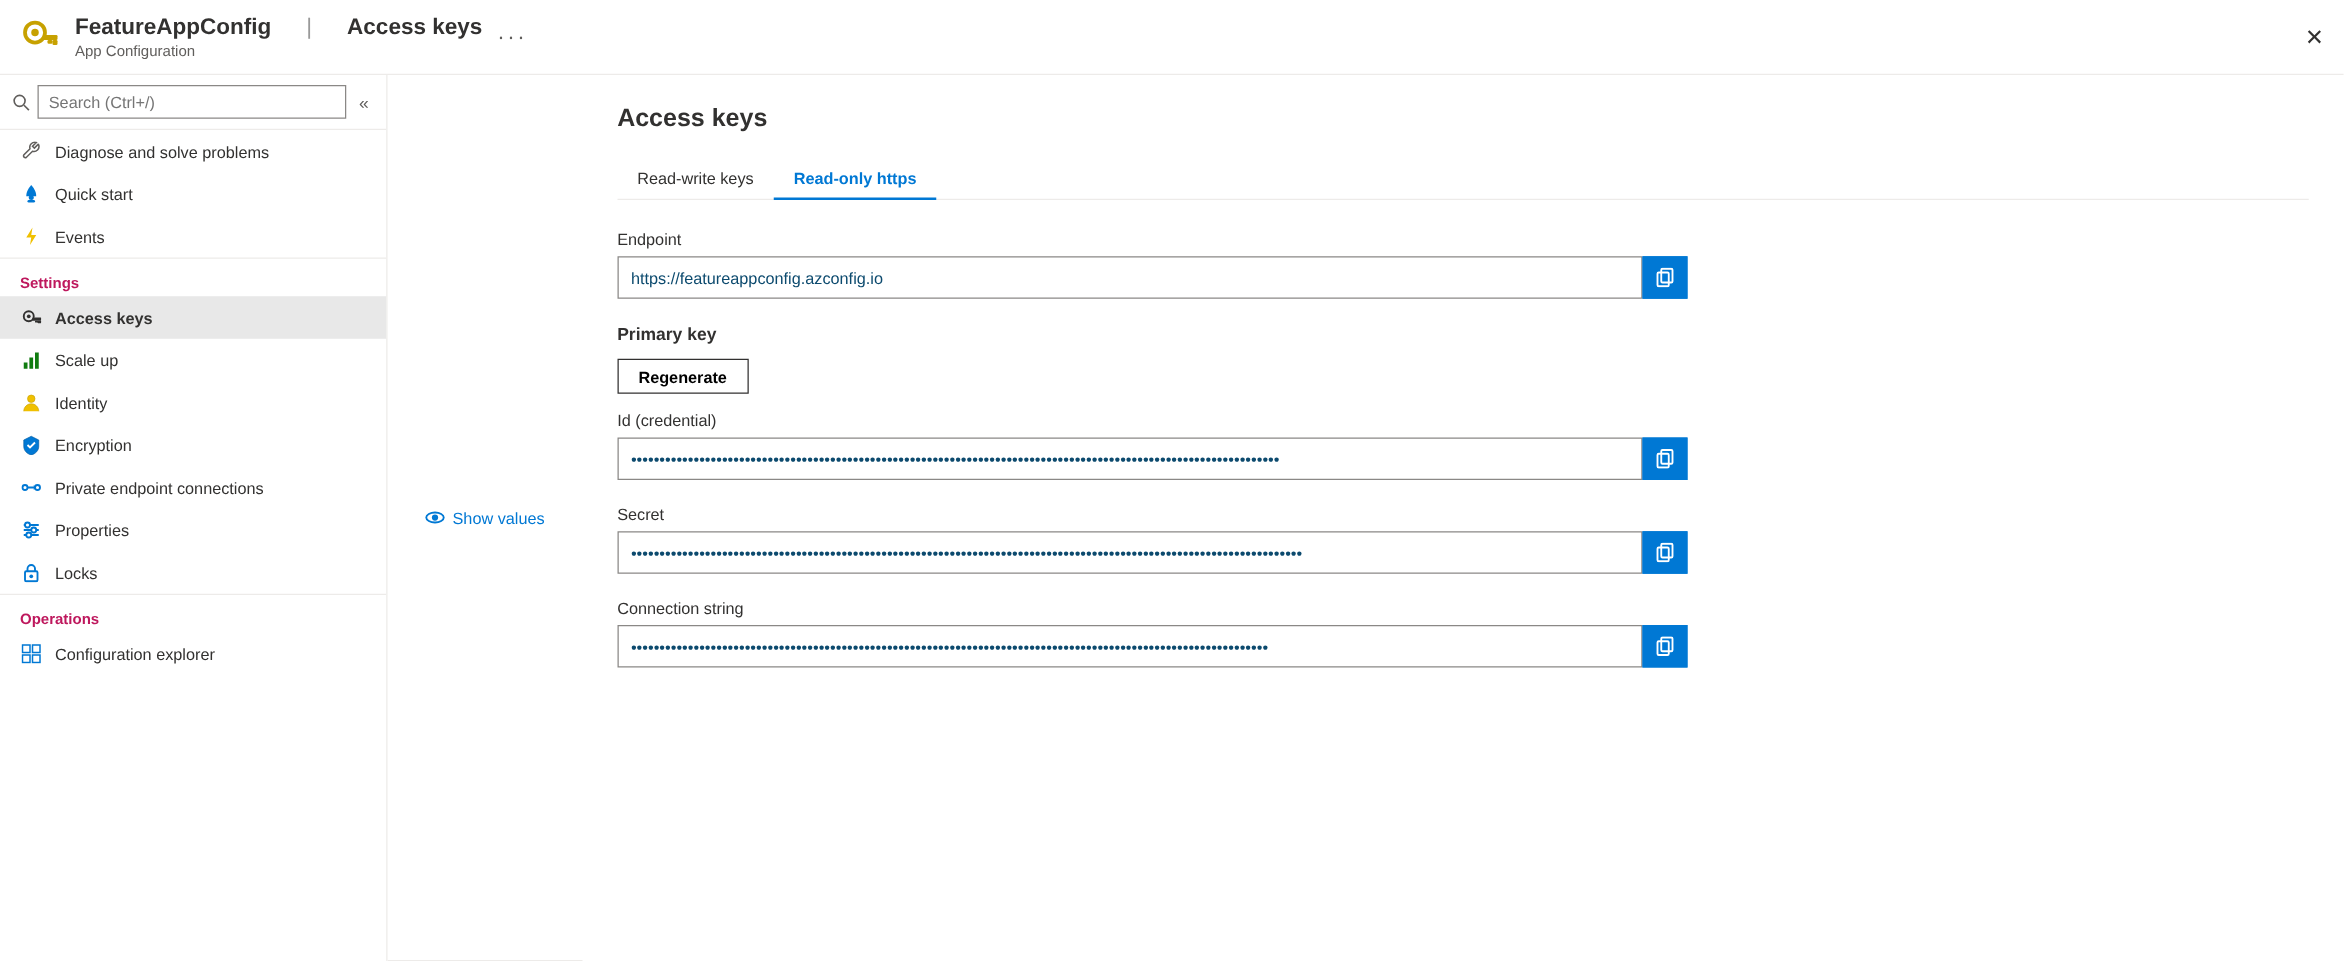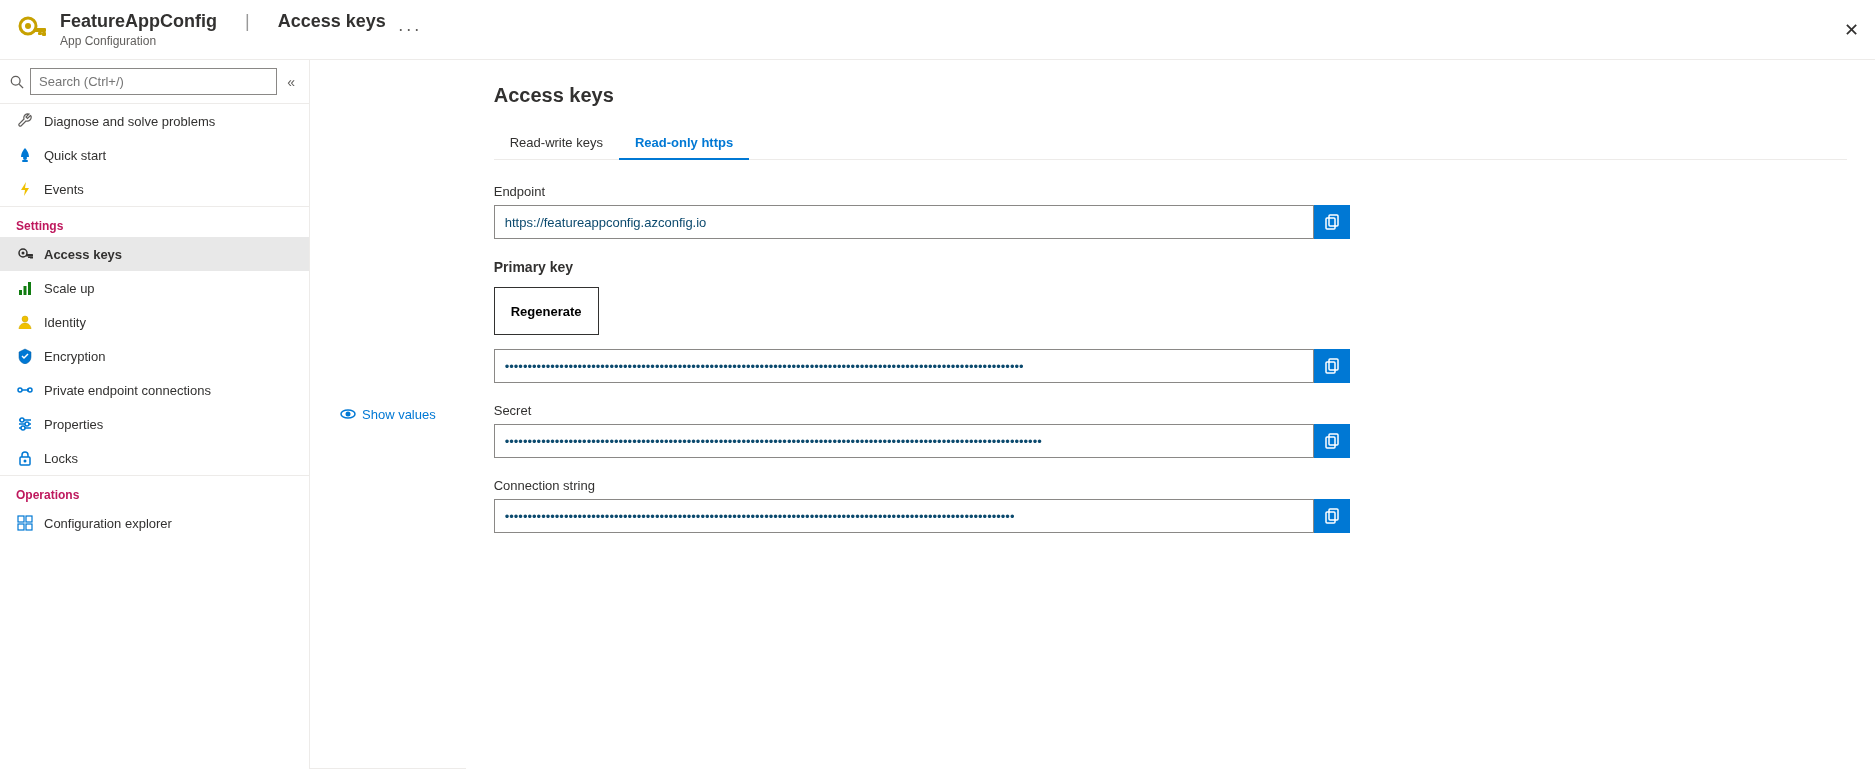--- a/index.html
+++ b/index.html
@@ -48,21 +48,21 @@
     
     .field-label { font-size: 13px; color: #323130; margin-bottom: 6px; font-weight: 400; }
     .field-group { margin-bottom: 20px; }
     .input-row { display: flex; align-items: center; gap: 0; }
     .text-input { flex: 1; border: 1px solid #8a8886; padding: 6px 10px; font-size: 13px; color: #0c4a6e; outline: none; height: 34px; background: #fff; }
     .copy-btn { width: 36px; height: 34px; background: #0078d4; border: 1px solid #0078d4; cursor: pointer; display: flex; align-items: center; justify-content: center; flex-shrink: 0; }
     .copy-btn svg { width: 16px; height: 16px; fill: white; }
 
     
     .section-title { font-size: 14px; font-weight: 600; color: #323130; margin-bottom: 12px; }
-    .regenerate-btn { border: 1px solid #323130; background: #fff; padding: 5px 16px; font-size: 13px; cursor: pointer; font-weight: 600; margin-bottom: 14px; height: 48px; }
+    .regenerate-btn { border: 1px solid #323130; background: #fff; padding: 5px 16px; font-size: 13px; cursor: pointer; font-weight: 600; margin-bottom: 14px; height: 28px; }
 
     
     ::-webkit-scrollbar { width: 6px; }
     ::-webkit-scrollbar-track { background: #f3f2f1; }
     ::-webkit-scrollbar-thumb { background: #c8c6c4; }
   </style>
 </head>
 <body>
 
 <div class="header">
@@ -265,20 +265,21 @@
           </button>
         </div>
       </div>
 
       <div class="field-group">
         <div class="section-title">Primary key</div>
         <button class="regenerate-btn">Regenerate</button>
 
         
         <div class="field-group">
+          <div class="field-label">Id (credential)</div>
           <div class="input-row">
             <input type="text" class="text-input" readonly="" style="max-width: 820px;" value="••••••••••••••••••••••••••••••••••••••••••••••••••••••••••••••••••••••••••••••••••••••••••••••••••••••••••••••••••">
             <button class="copy-btn">
               <svg viewBox="0 0 16 16">
                   <rect x="5" y="1" width="9" height="11" rx="1" fill="none" stroke="white" stroke-width="1.5"></rect>
                   <rect x="2" y="4" width="9" height="11" rx="1" fill="none" stroke="white" stroke-width="1.5"></rect>
                 </svg>
             </button>
           </div>
         </div>

